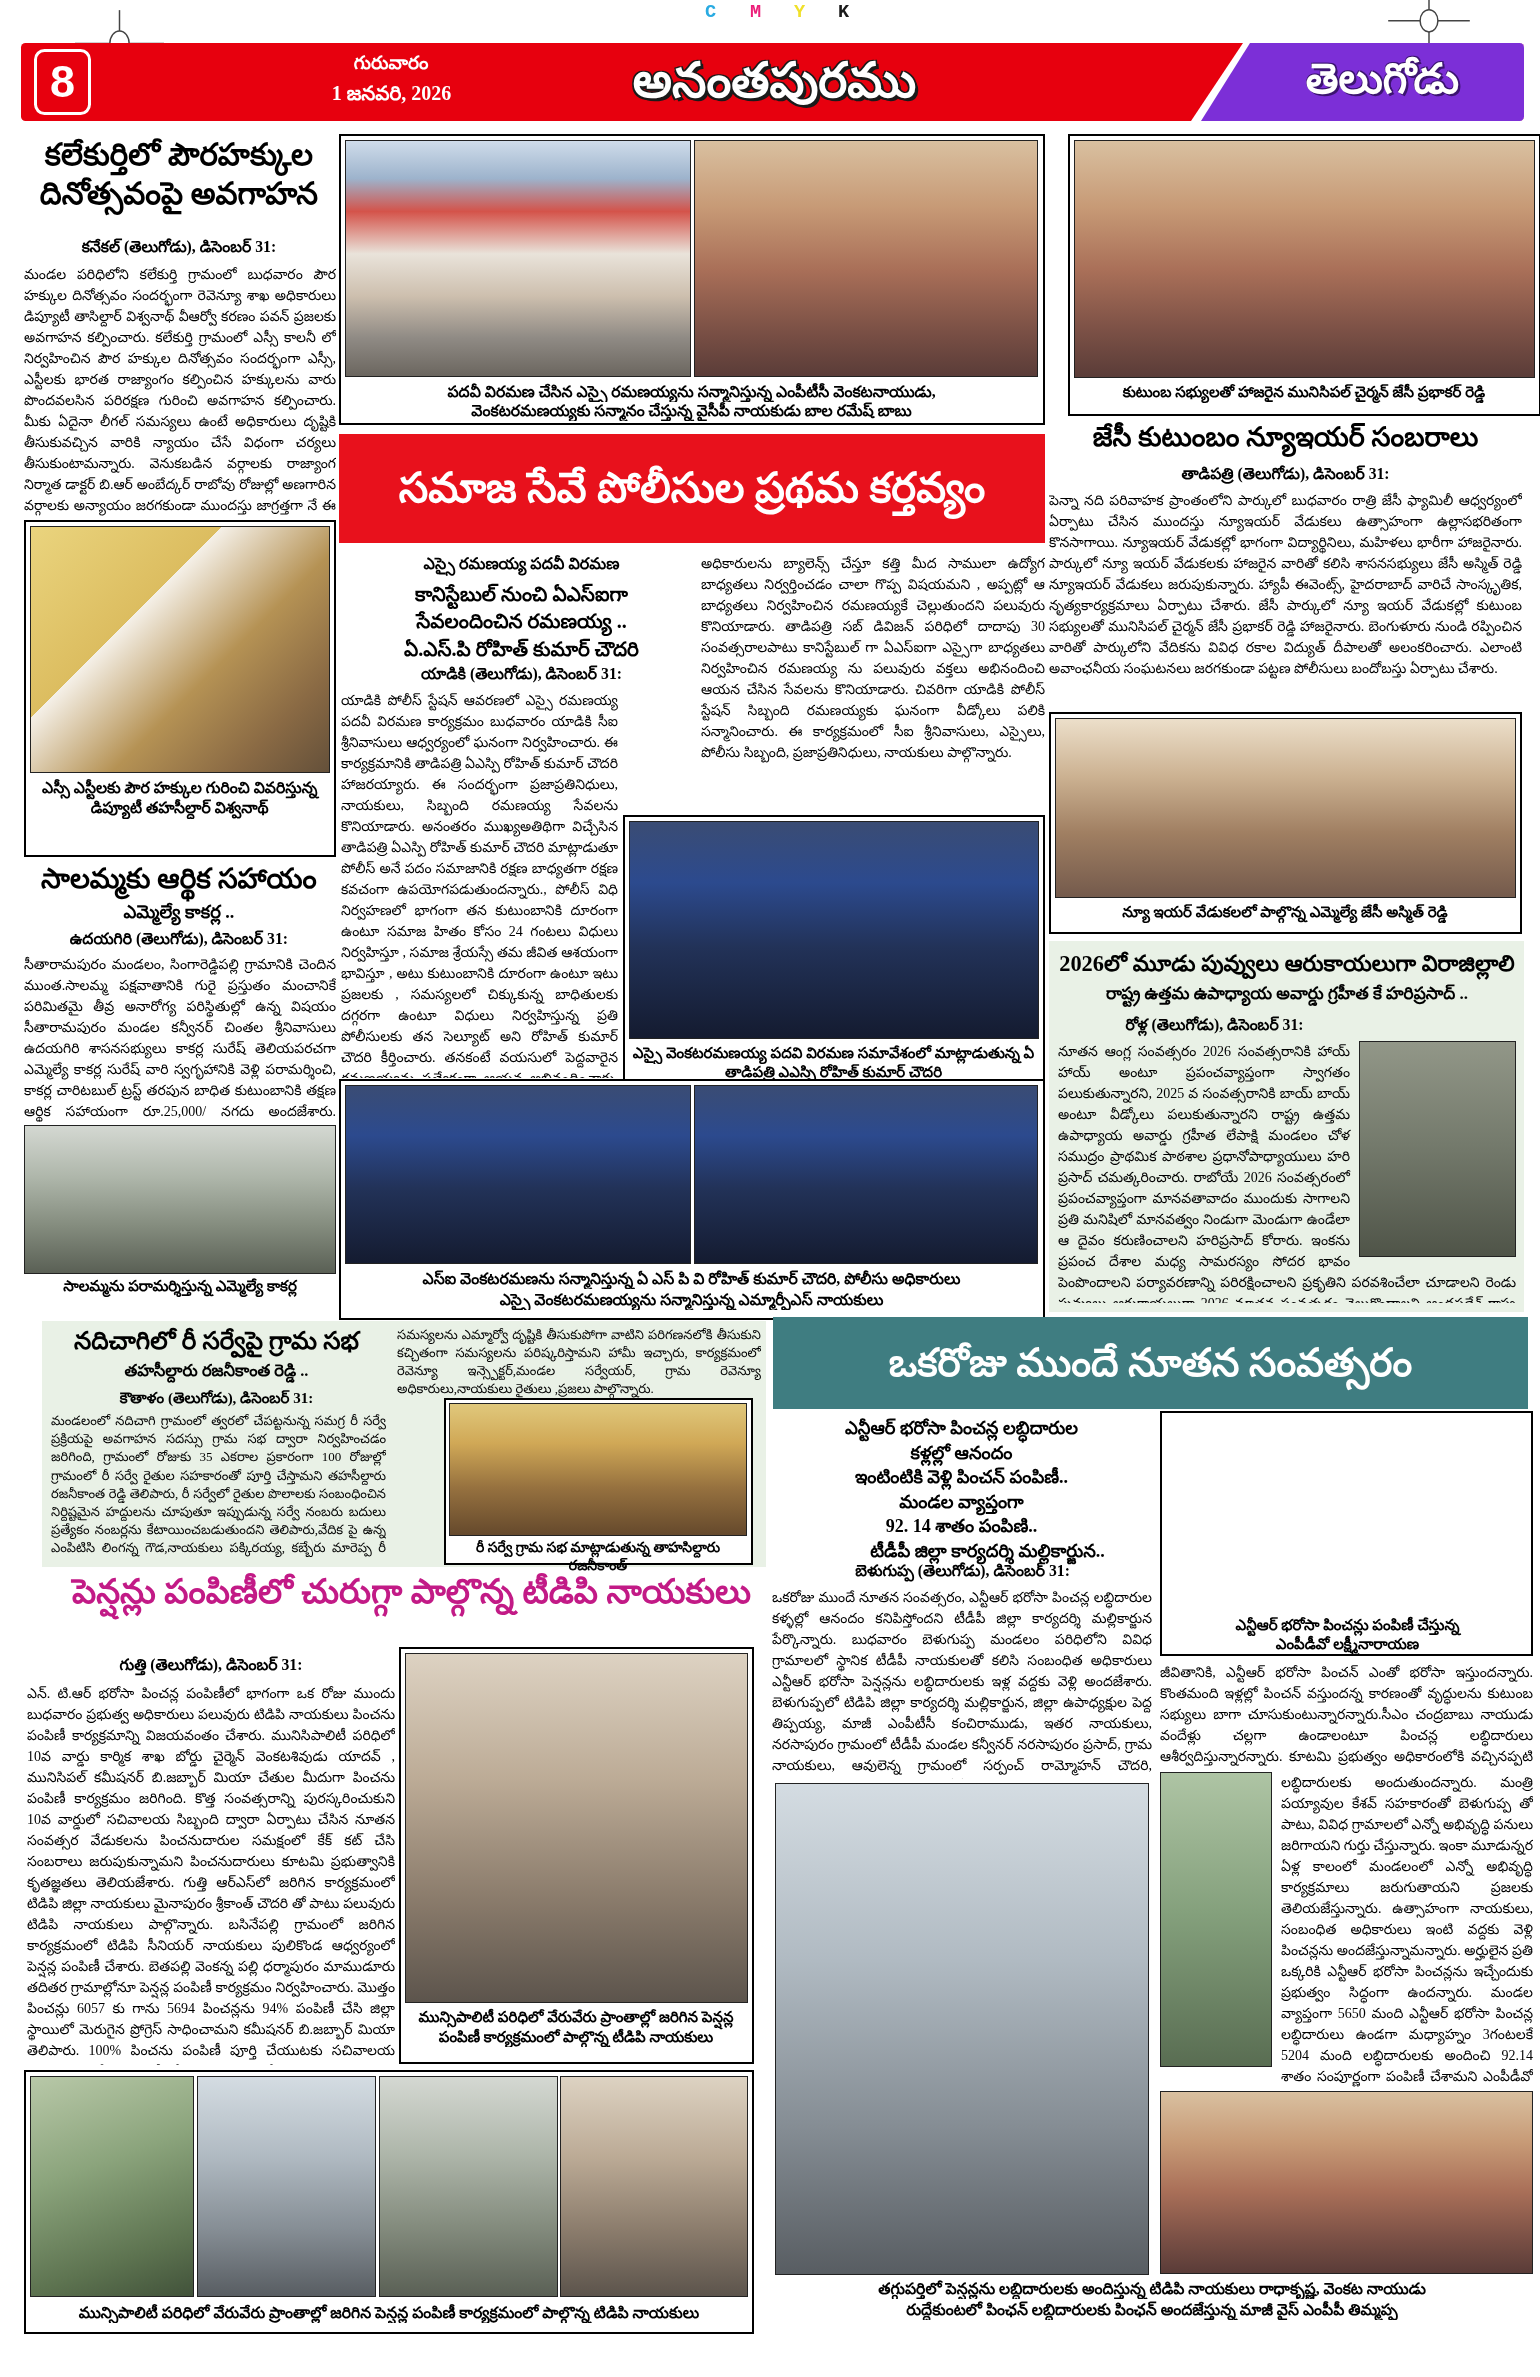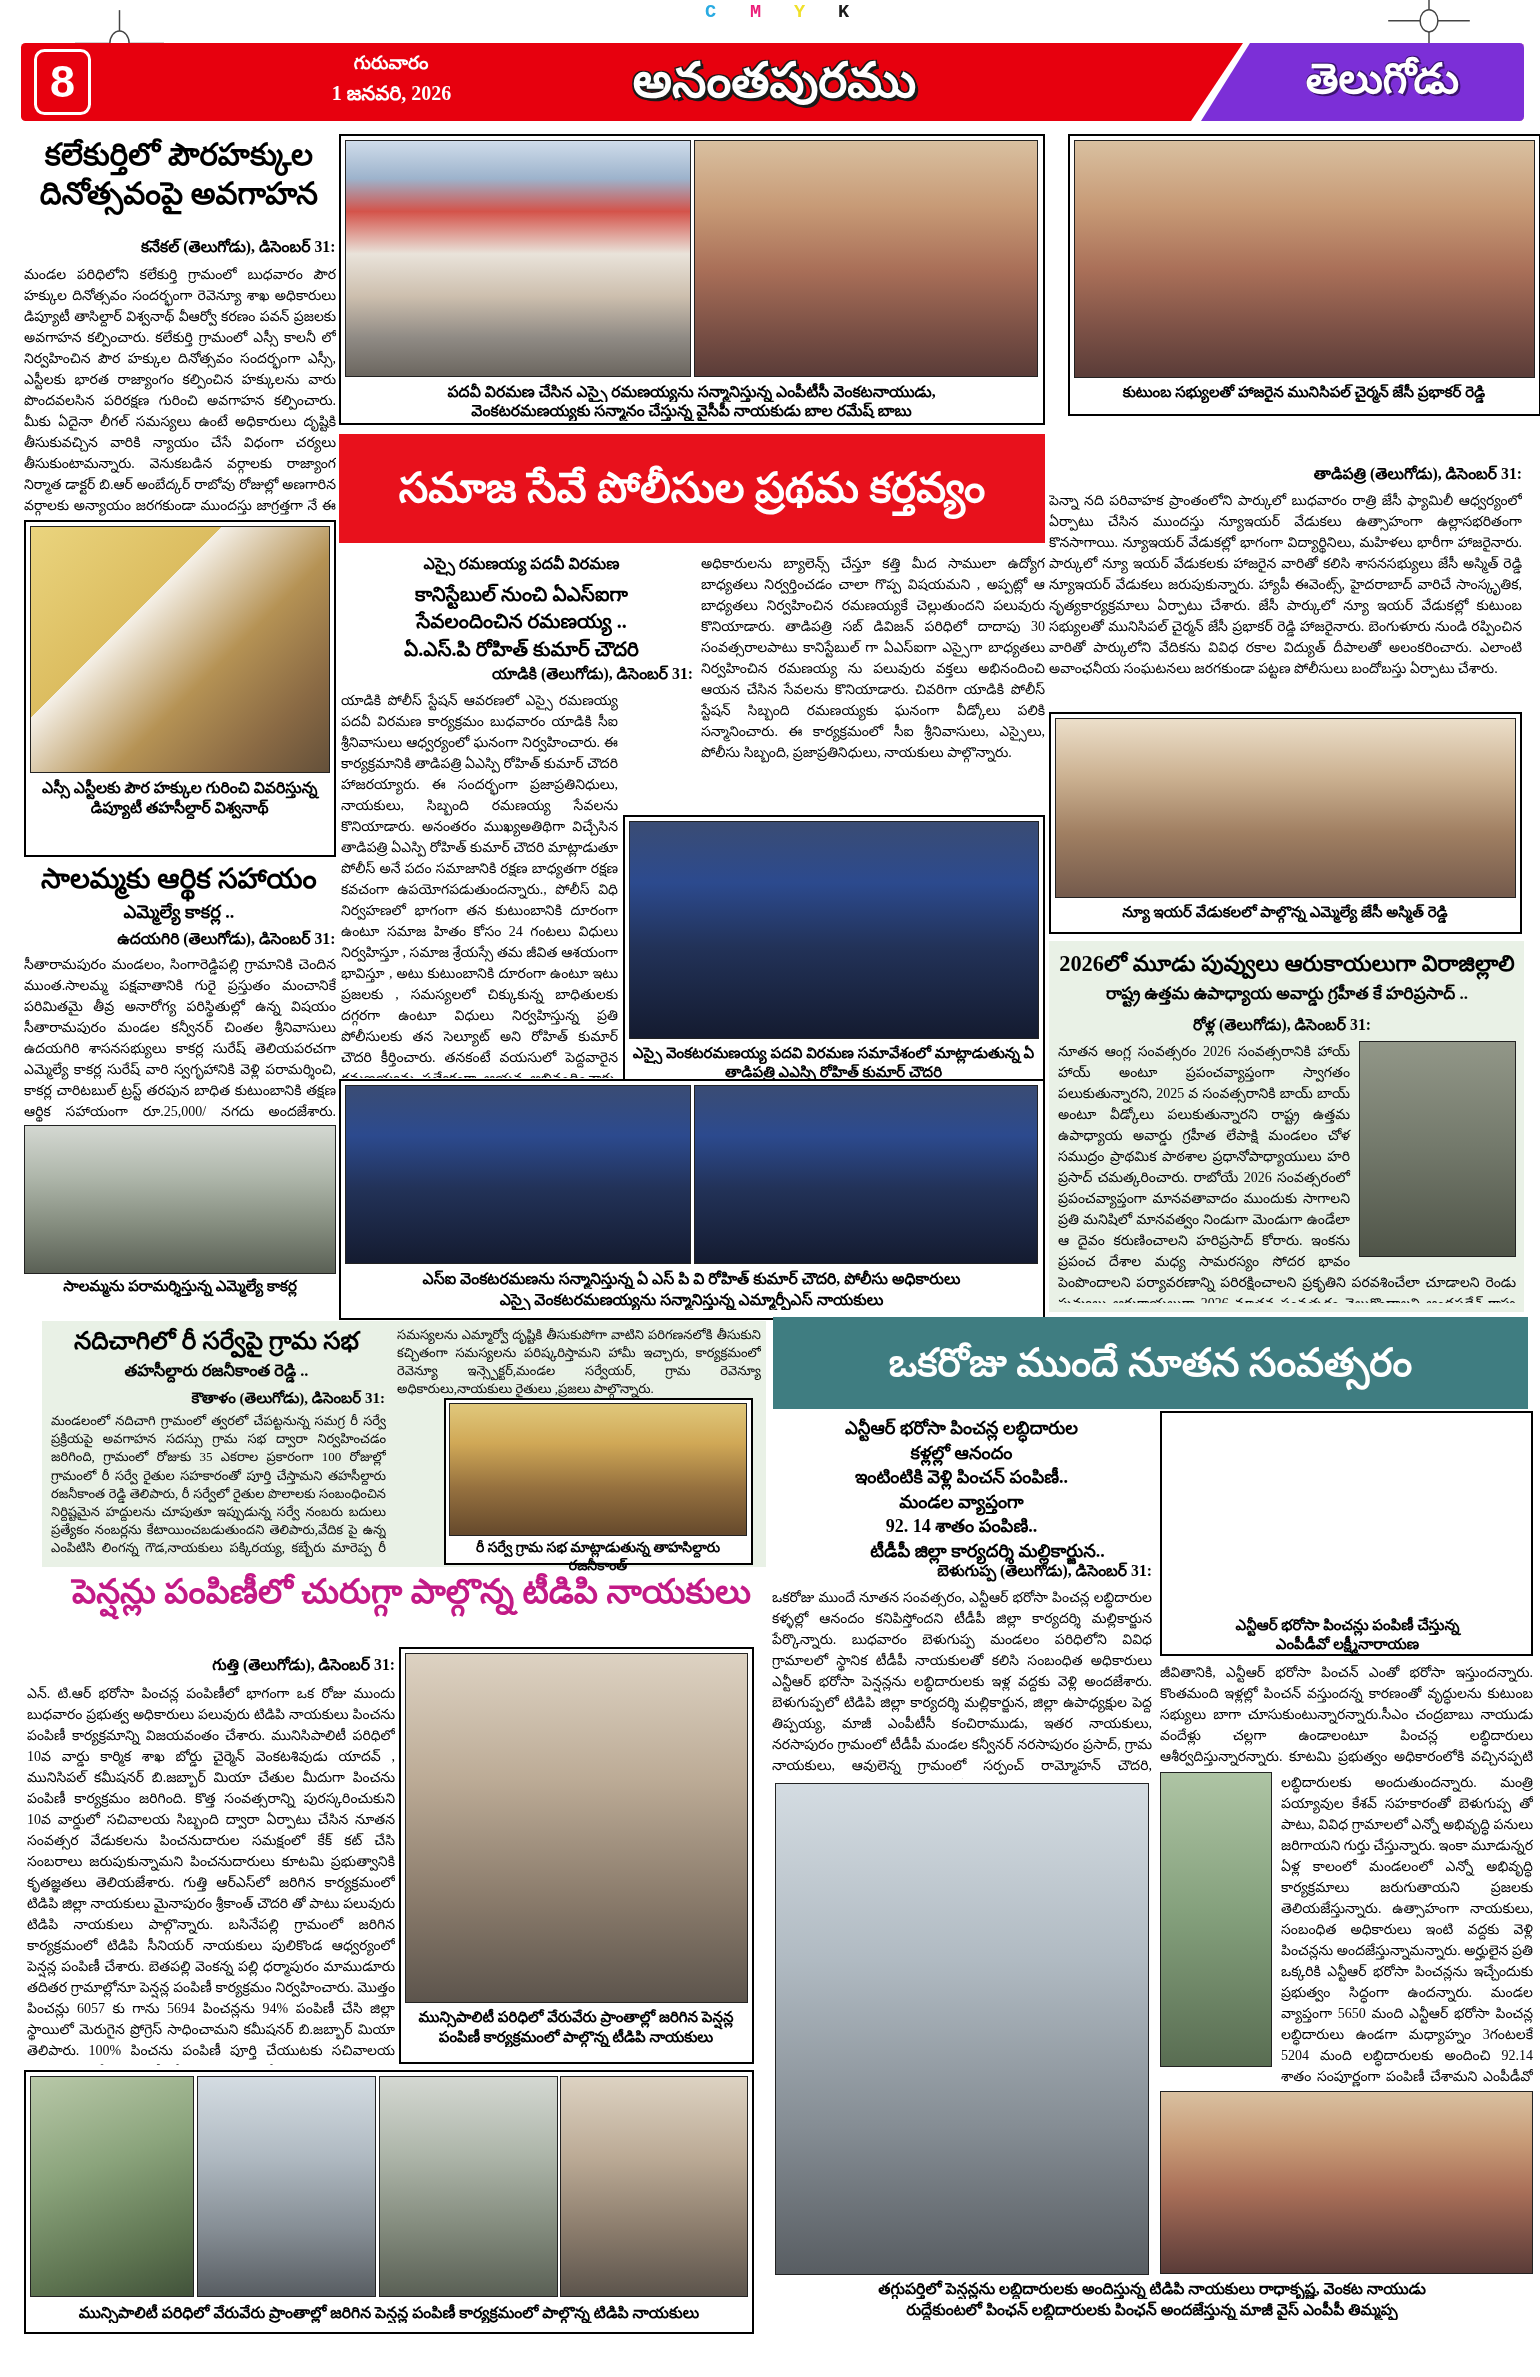--- a/index.html
+++ b/index.html
@@ -4,21 +4,21 @@
 <style>
   *{box-sizing:border-box;margin:0;padding:0}
   html,body{background:#ffffff}
   #page{position:relative;width:1541px;height:2377px;background:#fff;
         font-family:"Liberation Serif","DejaVu Sans",serif;color:#000;overflow:hidden}
   .abs{position:absolute}
   .ctr{text-align:center}
   .jus{text-align:justify}
   .bold{font-weight:bold}
   .body-txt{font-size:14px;line-height:1.5;text-align:justify;overflow:hidden;word-break:break-word}
-  .dateline{font-weight:bold;text-align:right;font-size:15.7px}
+  .dateline{font-weight:bold;text-align:center;font-size:15.7px}
   .cap{font-weight:bold;text-align:center;line-height:1.3;overflow:hidden}
   .pbox{border:2.2px solid #000;background:#fff}
   .photo{border:0.7px solid #222}
   
   .ph-stage{background:linear-gradient(180deg,#cfdcea 0%,#9db3cc 16%,#d4534a 30%,#e9e3da 48%,#cdbfae 66%,#8f8a84 84%,#6b665f 100%)}
   .ph-crowd{background:linear-gradient(180deg,#d9c0a0 0%,#c79a76 28%,#a96f58 55%,#7c5146 80%,#5a3c38 100%)}
   .ph-room{background:linear-gradient(135deg,#ead47e 0%,#dcbd60 35%,#b5925422 35%,#b59254 60%,#8a6a44 82%,#64503a 100%)}
   .ph-visit{background:linear-gradient(180deg,#d4d8d2 0%,#aeb6aa 35%,#848c7e 68%,#5a6055 100%)}
   .ph-night{background:linear-gradient(180deg,#3a4c74 0%,#2c4a8e 28%,#223258 58%,#141b30 100%)}
   .ph-family{background:linear-gradient(180deg,#ecdfca 0%,#ccb292 32%,#a07f62 64%,#745a4c 100%)}
@@ -79,20 +79,21 @@
     <div class="abs photo ph-stage" style="left:3.7px;top:3.7px;width:346px;height:237px"></div>
     <div class="abs photo ph-crowd" style="left:353px;top:3.7px;width:344px;height:237px"></div>
     <div class="abs cap" style="left:6px;top:246px;width:689px;font-size:15.7px">పదవీ విరమణ చేసిన ఎస్సై రమణయ్యను సన్మానిస్తున్న ఎంపీటీసీ వెంకటనాయుడు,</div>
     <div class="abs cap" style="left:6px;top:265px;width:689px;font-size:15.7px">వెంకటరమణయ్యకు సన్మానం చేస్తున్న వైసీపీ నాయకుడు బాల రమేష్ బాబు</div>
   </div>
 
   <div class="abs pbox" style="left:1068px;top:134px;width:473px;height:282px">
     <div class="abs photo ph-crowd" style="left:3.7px;top:3.7px;width:461px;height:238px"></div>
     <div class="abs cap" style="left:6px;top:247px;width:456px;font-size:15px">కుటుంబ సభ్యులతో హాజరైన మునిసిపల్ చైర్మన్ జేసీ ప్రభాకర్ రెడ్డి</div>
   </div>
+  <div class="abs ctr bold" style="left:1049px;top:422px;width:473px;font-size:27px">జేసీ కుటుంబం న్యూఇయర్ సంబరాలు</div>
   <div class="abs dateline" style="left:1049px;top:465px;width:473px">తాడిపత్రి (తెలుగోడు), డిసెంబర్ 31:</div>
   <div class="abs body-txt" style="left:1049px;top:490px;width:473px;height:219px">పెన్నా నది పరివాహక ప్రాంతంలోని పార్కులో బుధవారం రాత్రి జేసీ ఫ్యామిలీ ఆధ్వర్యంలో ఏర్పాటు చేసిన ముందస్తు న్యూఇయర్ వేడుకలు ఉత్సాహంగా ఉల్లాసభరితంగా కొనసాగాయి. న్యూఇయర్ వేడుకల్లో భాగంగా విద్యార్థినిలు, మహిళలు భారీగా హాజరైనారు. పార్కులో న్యూ ఇయర్ వేడుకలకు హాజరైన వారితో కలిసి శాసనసభ్యులు జేసీ అస్మిత్ రెడ్డి న్యూఇయర్ వేడుకలు జరుపుకున్నారు. హ్యాపీ ఈవెంట్స్, హైదరాబాద్ వారిచే సాంస్కృతిక, నృత్యకార్యక్రమాలు ఏర్పాటు చేశారు. జేసీ పార్కులో న్యూ ఇయర్ వేడుకల్లో కుటుంబ సభ్యులతో మునిసిపల్ చైర్మన్ జేసీ ప్రభాకర్ రెడ్డి హాజరైనారు. బెంగుళూరు నుండి రప్పించిన వారితో పార్కులోని వేదికను వివిధ రకాల విద్యుత్ దీపాలతో అలంకరించారు. ఎలాంటి అవాంఛనీయ సంఘటనలు జరగకుండా పట్టణ పోలీసులు బందోబస్తు ఏర్పాటు చేశారు.</div>
   <div class="abs pbox" style="left:1049px;top:712px;width:473px;height:222px">
     <div class="abs photo ph-family" style="left:3.7px;top:3.7px;width:461px;height:180px"></div>
     <div class="abs cap" style="left:6px;top:189px;width:456px;font-size:15px">న్యూ ఇయర్ వేడుకలలో పాల్గొన్న ఎమ్మెల్యే జేసీ అస్మిత్ రెడ్డి</div>
   </div>
 
   <div class="abs ctr bold" style="left:339px;top:434px;width:706px;height:109px;background:#e8111c;color:#fff;font-size:42px;line-height:109px">సమాజ సేవే పోలీసుల ప్రథమ కర్తవ్యం</div>
   <div class="abs ctr bold" style="left:350px;top:553px;width:343px;font-size:16px;line-height:1.35">ఎస్సై రమణయ్య పదవీ విరమణ</div>
   <div class="abs ctr bold" style="left:350px;top:581px;width:343px;font-size:20px;line-height:1.35">కానిస్టేబుల్ నుంచి ఏఎస్ఐగా</div>

